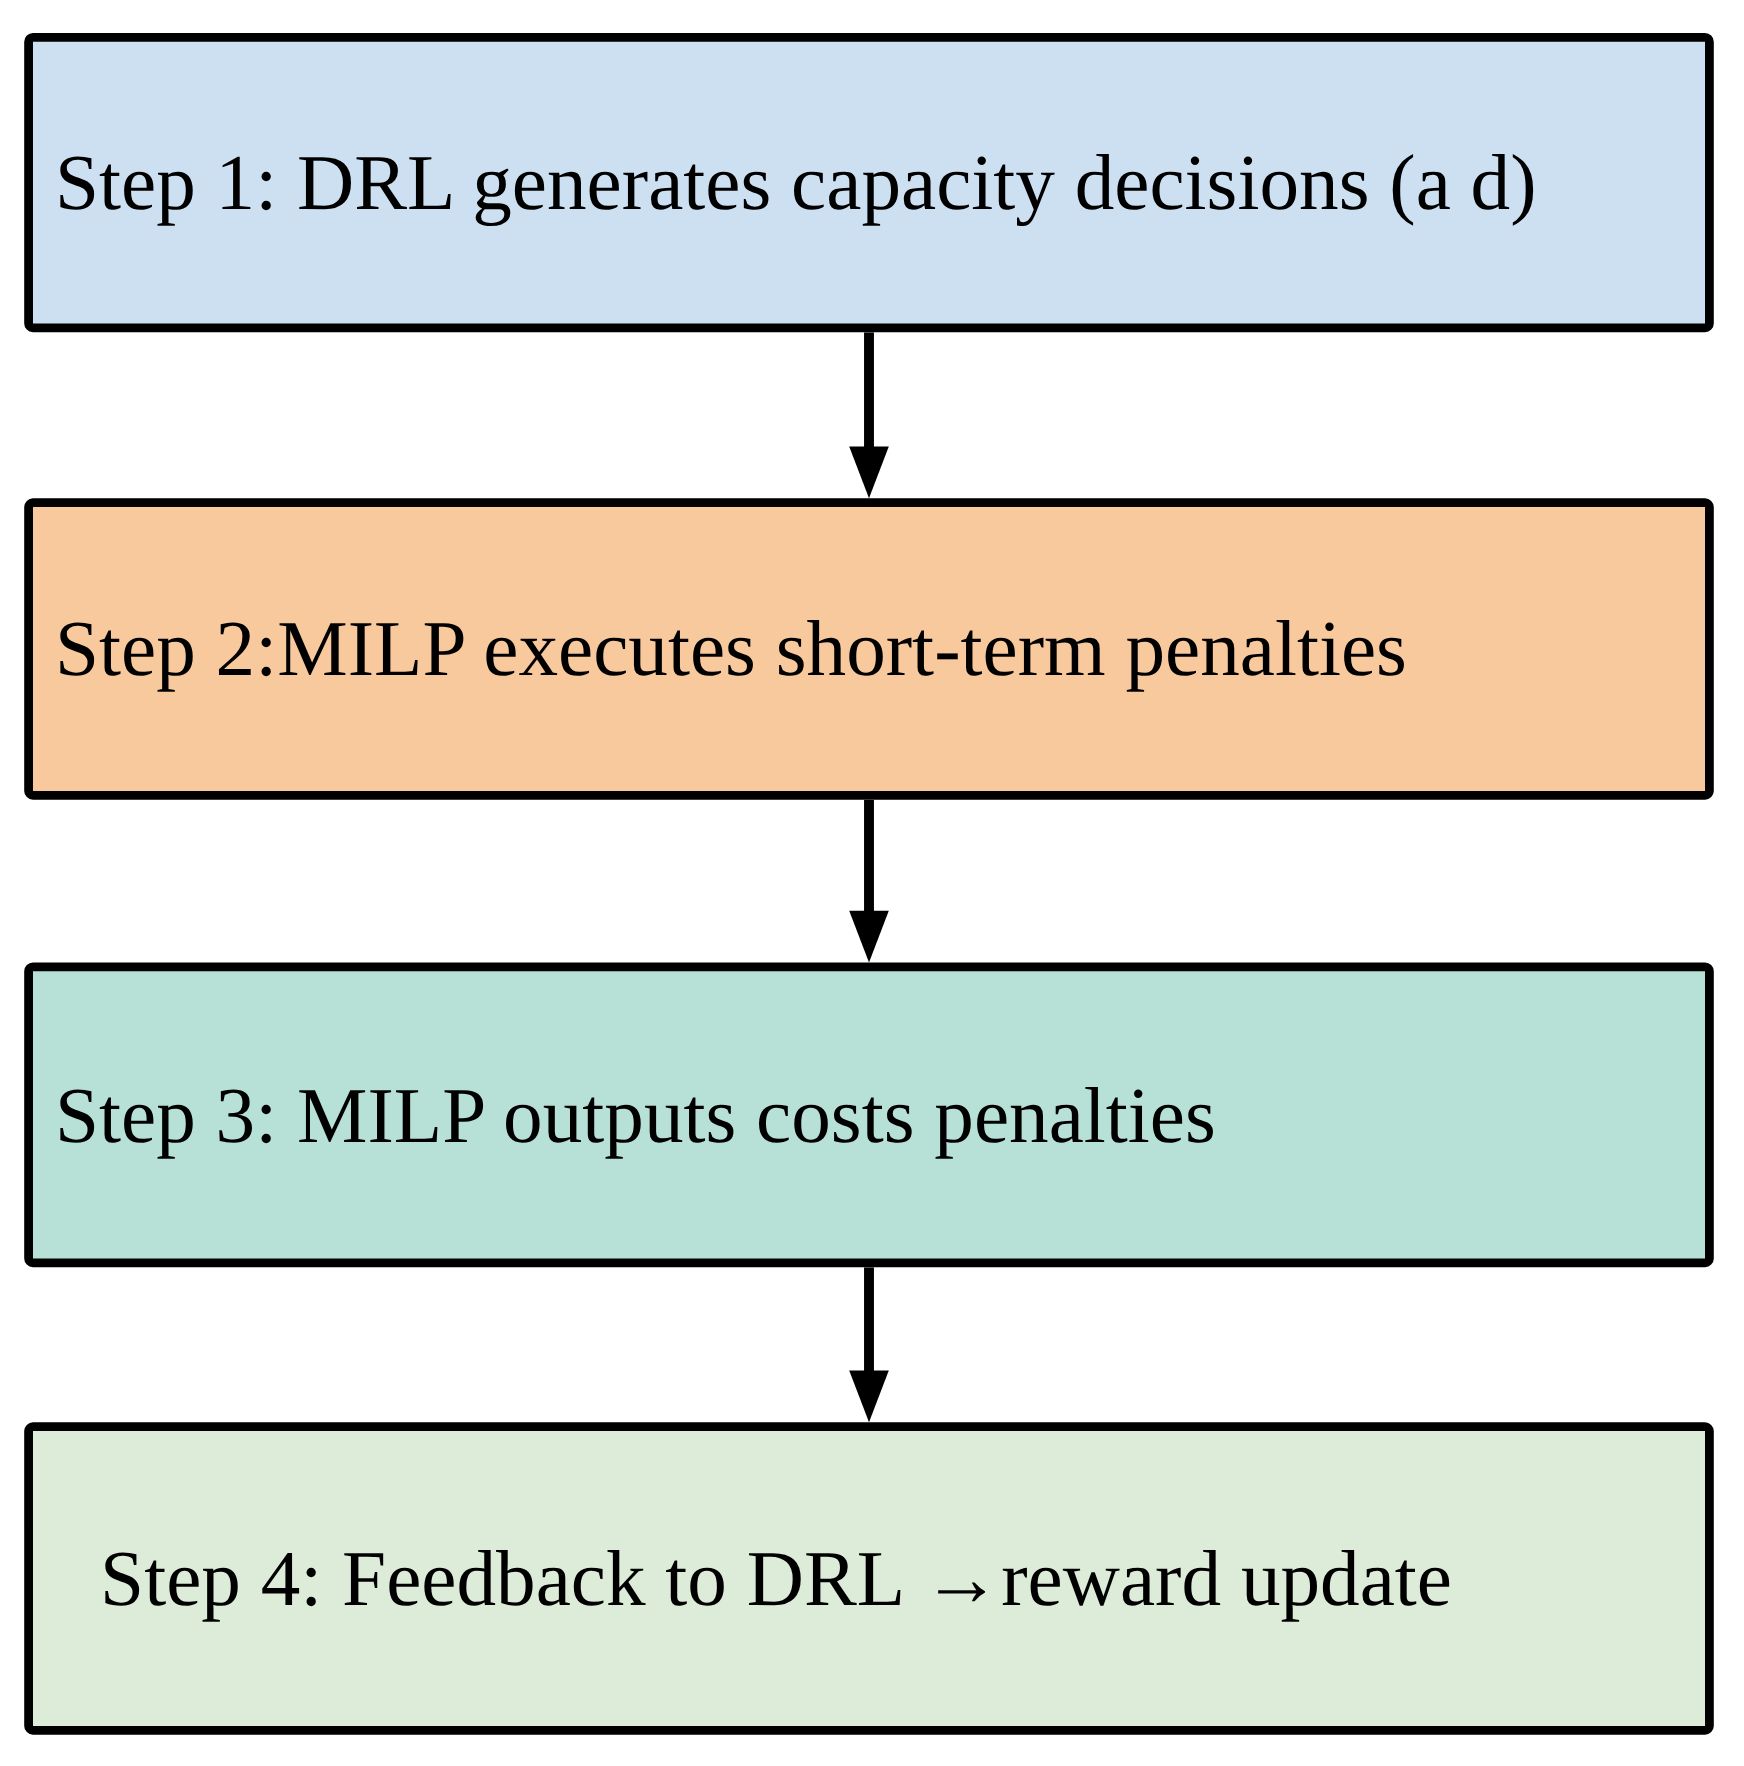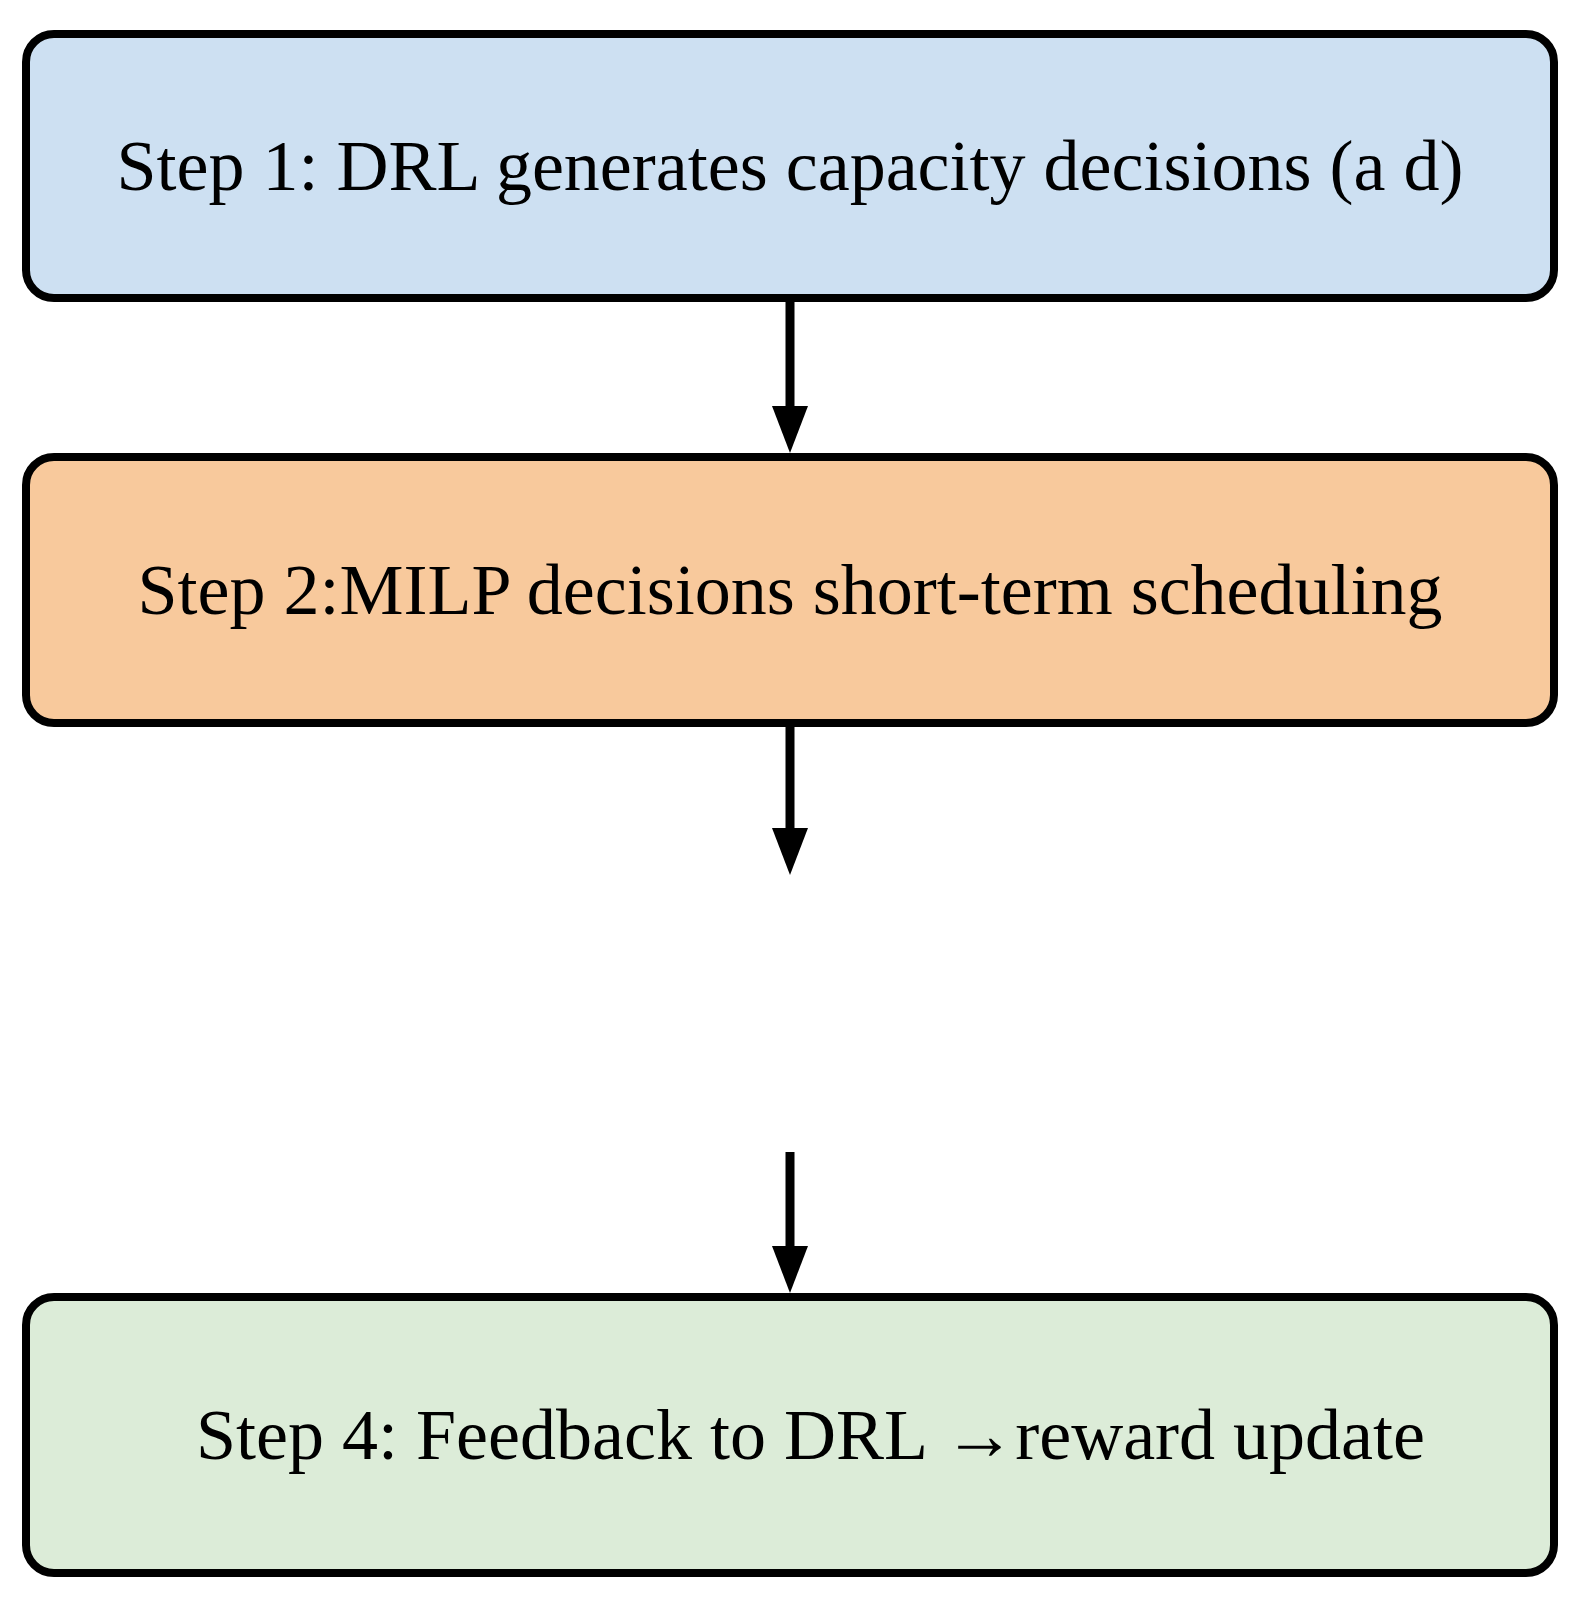--- a/index.html
+++ b/index.html
@@ -14,24 +14,24 @@
     background: #ffffff;
     font-family: "Liberation Serif", "DejaVu Serif", serif;
     overflow: hidden;
   }
   .step-box {
     position: absolute;
     left: 22px;
     width: 1536px;
     box-sizing: border-box;
     border: 8px solid #000000;
-    border-radius: 32px;
+    border-radius: 8px;
     display: flex;
     align-items: center;
-    justify-content: center;
+    justify-content: flex-start;
   }
   .step-label {
     font-size: 72px;
     color: #000000;
     white-space: nowrap;
     text-align: center;
     line-height: 1;
     padding: 0 20px;
   }
   .box-1 { top: 30px;   height: 272px; }
@@ -63,30 +63,33 @@
   </div>
 
   <div class="connector conn-1">
     <svg viewBox="0 0 44 151" preserveAspectRatio="none">
       <line x1="22" y1="0" x2="22" y2="106"></line>
       <polygon points="4,104 40,104 22,151"></polygon>
     </svg>
   </div>
 
   <div class="step-box box-2" style="background-color: rgb(248, 201, 156);">
-    <span class="step-label">Step 2:MILP decisions short-term scheduling</span>
+    <span class="step-label">Step 2:MILP executes short-term penalties</span>
   </div>
 
   <div class="connector conn-2">
     <svg viewBox="0 0 44 148" preserveAspectRatio="none">
       <line x1="22" y1="0" x2="22" y2="103"></line>
       <polygon points="4,101 40,101 22,148"></polygon>
     </svg>
   </div>
 
+  <div class="step-box box-3" style="background-color: rgb(183, 224, 214);">
+    <span class="step-label">Step 3: MILP outputs costs penalties</span>
+  </div>
 
   <div class="connector conn-3">
     <svg viewBox="0 0 44 141" preserveAspectRatio="none">
       <line x1="22" y1="0" x2="22" y2="96"></line>
       <polygon points="4,94 40,94 22,141"></polygon>
     </svg>
   </div>
 
   <div class="step-box box-4" style="background-color: rgb(220, 236, 216);">
     <span class="step-label">Step 4: Feedback to DRL →reward update</span>

